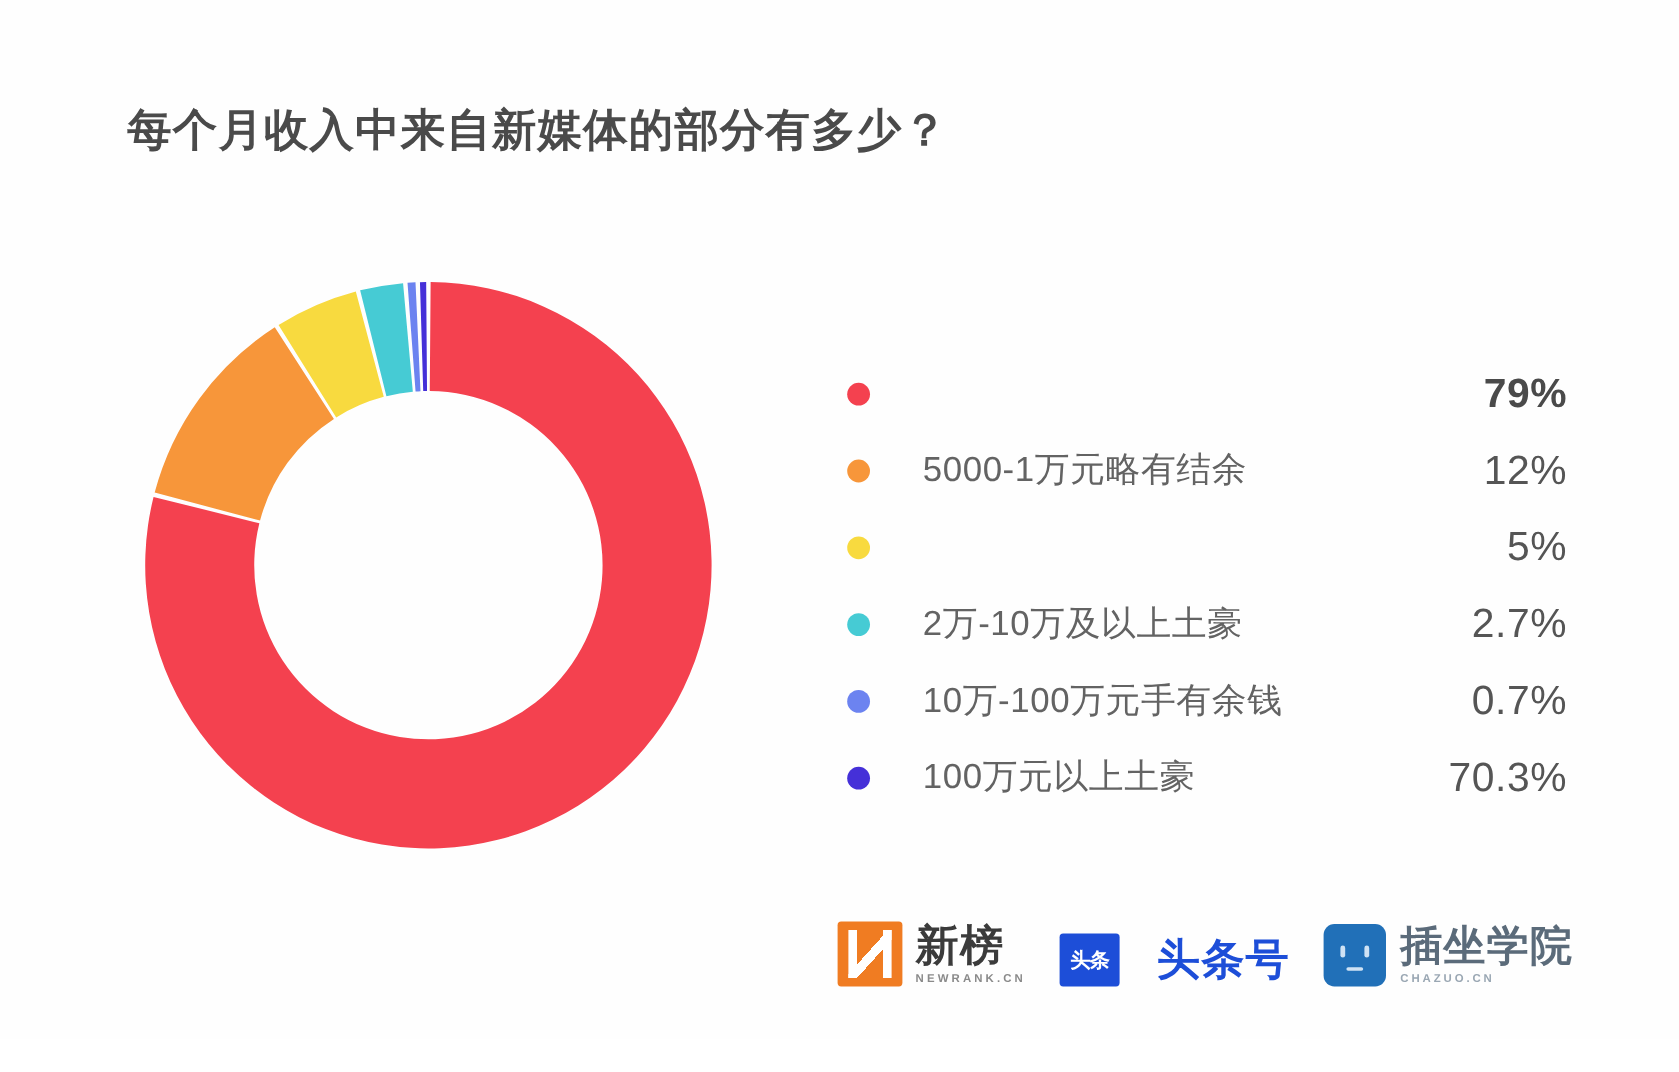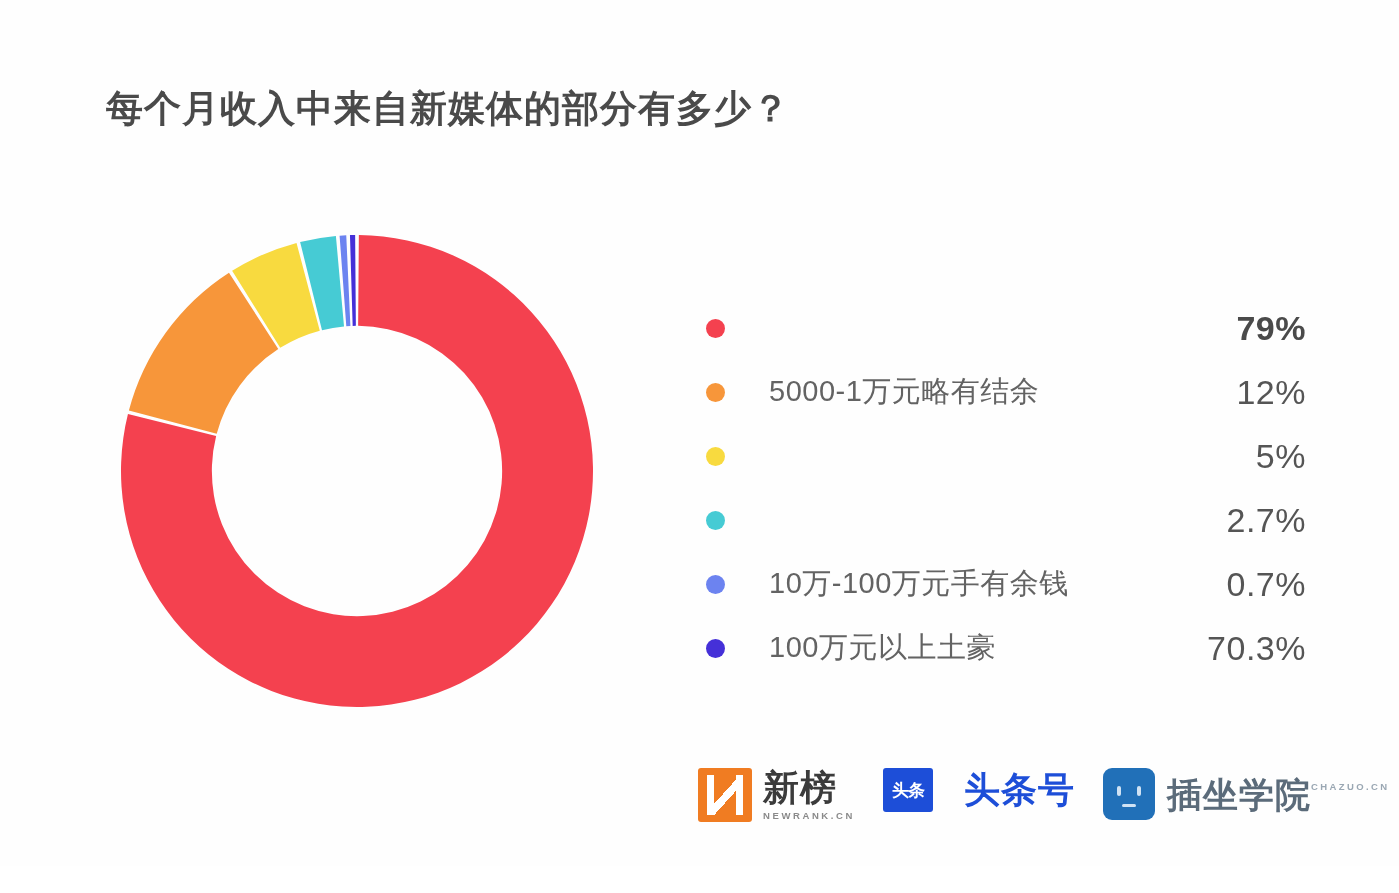--- a/index.html
+++ b/index.html
@@ -77,21 +77,21 @@
     white-space: nowrap;
   }
   .legend-row.strong .legend-value { font-weight: bold; color: #4a4a4a; }
 
   
   #logo-bar {
     position: absolute;
     left: 698px;
     top: 768px;
     display: flex;
-    align-items: flex-start;
+    align-items: flex-end;
     gap: 28px;
   }
   .logo { display: flex; align-items: center; }
 
   
   .nr-mark {
     width: 54px; height: 54px;
     background: #F07C22;
     border-radius: 3px;
     position: relative;
@@ -152,21 +152,21 @@
     background: #cfe2f4; border-radius: 2px;
   }
   .cz-eye.l { left: 14px; }
   .cz-eye.r { right: 14px; }
   .cz-mouth {
     position: absolute; bottom: 13px; left: 50%;
     transform: translateX(-50%);
     width: 14px; height: 3px;
     background: #cfe2f4; border-radius: 2px;
   }
-  .cz-text { display: flex; flex-direction: row; justify-content: center; }
+  .cz-text { display: flex; flex-direction: column; justify-content: center; }
   .cz-cn {
     font-size: 35px; font-weight: bold; color: #5b6b7a;
     line-height: 35px; letter-spacing: 1px;
   }
   .cz-en {
     font-size: 9.5px; color: #9aa7b3; letter-spacing: 2.4px;
     margin-top: 4px; font-weight: bold;
   }
 </style>
 </head>
@@ -198,20 +198,21 @@
         <span class="legend-dot" style="background: rgb(247, 150, 58);"></span>
         <span class="legend-label">5000-1万元略有结余</span>
         <span class="legend-value">12%</span>
       </div>
       <div class="legend-row">
         <span class="legend-dot" style="background: rgb(248, 218, 63);"></span>
         <span class="legend-value">5%</span>
       </div>
       <div class="legend-row">
         <span class="legend-dot" style="background: rgb(70, 203, 212);"></span>
+        <span class="legend-label">2万-10万及以上土豪</span>
         <span class="legend-value">2.7%</span>
       </div>
       <div class="legend-row">
         <span class="legend-dot" style="background: rgb(108, 131, 240);"></span>
         <span class="legend-label">10万-100万元手有余钱</span>
         <span class="legend-value">0.7%</span>
       </div>
       <div class="legend-row">
         <span class="legend-dot" style="background: rgb(69, 48, 216);"></span>
         <span class="legend-label">100万元以上土豪</span>

